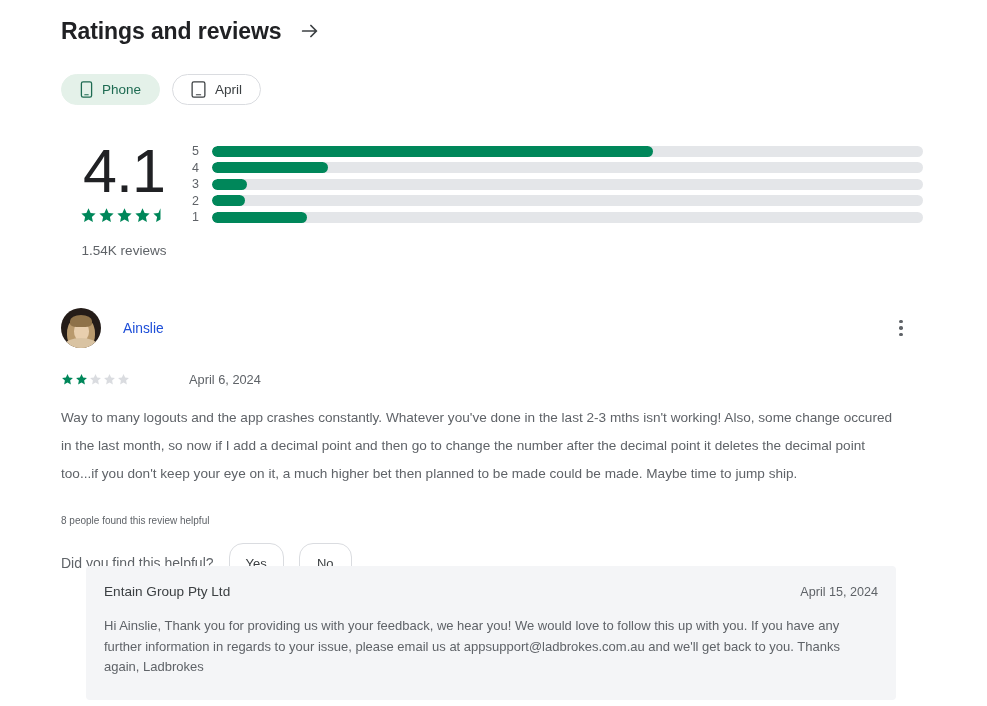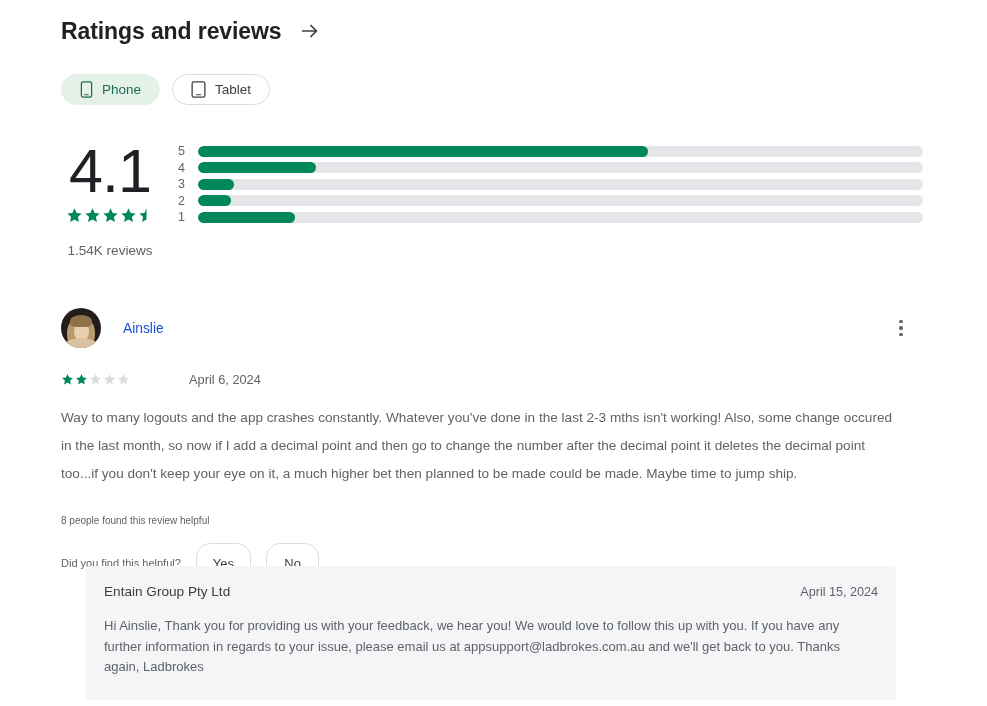--- a/index.html
+++ b/index.html
@@ -105,20 +105,21 @@
     width: 862px;
     display: flex;
     align-items: flex-start;
   }
   .score-col {
     width: 98px;
     flex: none;
     display: flex;
     flex-direction: column;
     align-items: center;
+    margin-left: 14px;
   }
   .score-value {
     font-size: 61px;
     font-weight: 400;
     line-height: 62px;
     letter-spacing: -1px;
     color: #202124;
   }
   .score-stars {
     margin-top: 5px;
@@ -271,21 +272,21 @@
     font-size: 10px;
     color: #5f6368;
   }
   .helpful-row {
     margin-top: 17px;
     display: flex;
     align-items: center;
     gap: 15px;
   }
   .helpful-q {
-    font-size: 11px;
+    font-size: 14px;
     color: #5f6368;
   }
   .ghost-btn {
     height: 40px;
     min-width: 53px;
     padding: 0 16px;
     border: 1px solid #dadce0;
     border-radius: 14px;
     background: #fff;
     font-size: 13px;
@@ -353,21 +354,21 @@
     </span>
     <span>Phone</span>
   </div>
   <div class="chip unselected">
     <span>
       <svg width="15" height="17" viewBox="0 0 17 20" aria-hidden="true">
         <rect x="1" y="1" width="15" height="18" rx="2" fill="none" stroke="#3c4043" stroke-width="1.5"></rect>
         <path d="M6 16.2h5" stroke="#3c4043" stroke-width="1.4" stroke-linecap="round"></path>
       </svg>
     </span>
-    <span>Tablet</span>
+    <span>April</span>
   </div>
 </div>
 
 <div class="summary">
   <div class="score-col">
     <div class="score-value">4.1</div>
     <div class="score-stars">
       <svg width="17" height="17" viewBox="0 0 20 20">
           <path d="M10 1.6l2.5 5.4 5.9.7-4.4 4 1.2 5.8L10 14.6 4.8 17.5 6 11.7 1.6 7.7l5.9-.7z" fill="#00875a"></path>
         </svg>

